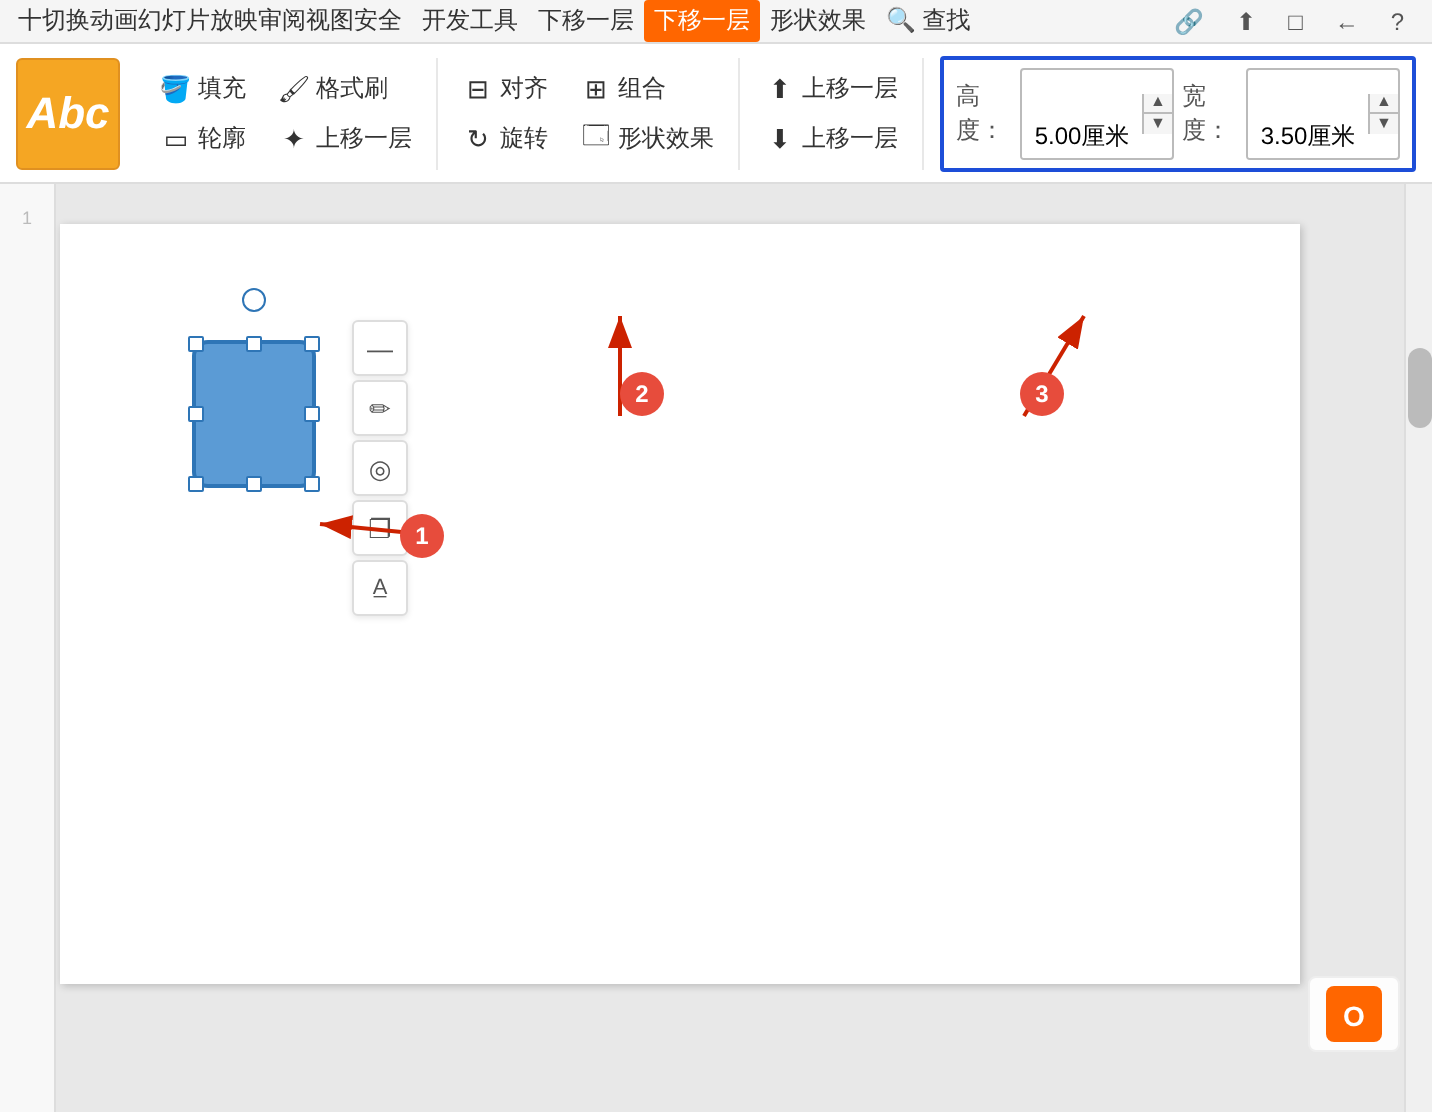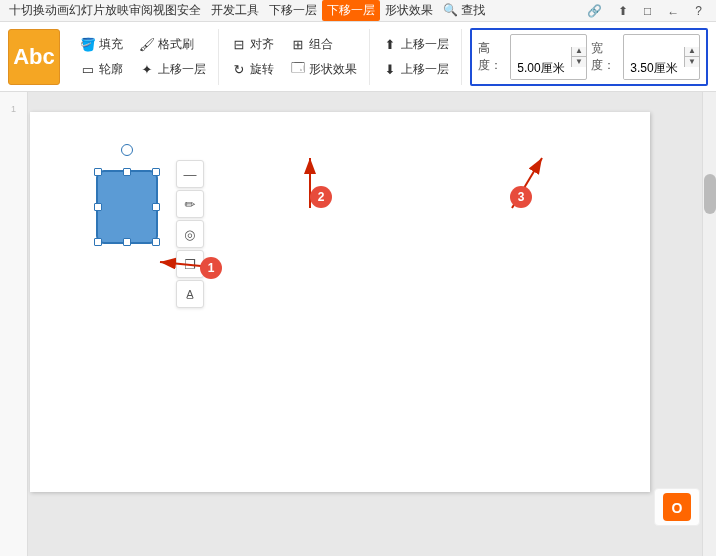--- a/index.html
+++ b/index.html
@@ -55,20 +55,21 @@
       border-radius: 3px;
       display: flex;
       align-items: center;
       justify-content: center;
       font-size: 22px;
       font-weight: bold;
       color: white;
       margin-right: 8px;
       flex-shrink: 0;
       cursor: pointer;
+      font-style: italic;
     }
 
     .ribbon-groups {
       display: flex;
       align-items: center;
       flex: 1;
       height: 100%;
     }
 
     .ribbon-group {

